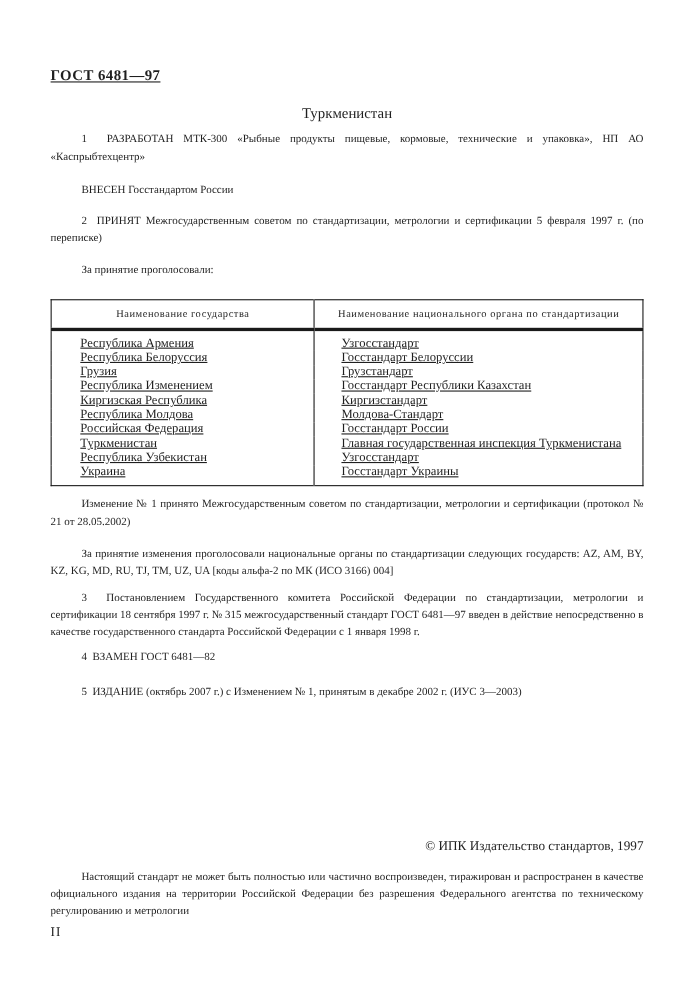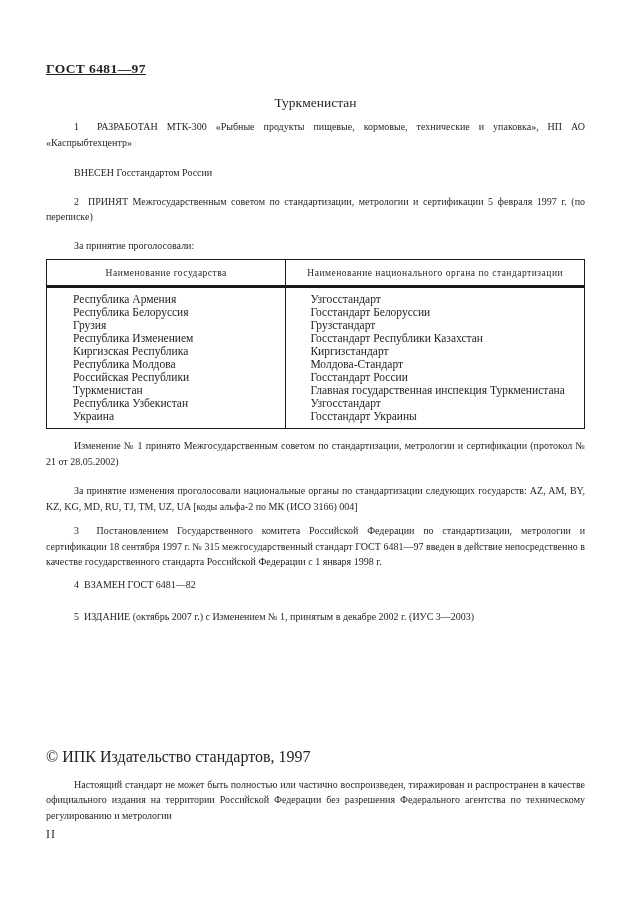--- a/index.html
+++ b/index.html
@@ -39,48 +39,49 @@
   .mt-p2 { margin-top: 13px; }
   .mt-vote { margin-top: 13px; }
   .mt-izm { margin-top: 9px; }
   .mt-vote2 { margin-top: 14px; }
   .mt-p3 { margin-top: 9px; }
   .mt-p4 { margin-top: 7px; }
   .mt-p5 { margin-top: 17px; }
 
   table.vote-table {
     width: 100%;
-    margin-top: 6px;
+    margin-top: 19px;
     border-collapse: collapse;
     border: 1.5px solid #1a1a1a;
   }
   .vote-table th {
     font-size: 9.5px;
     font-weight: normal;
     letter-spacing: 0.5px;
     text-align: center;
     padding: 8px 4px 7px;
     border-bottom: 3px solid #1a1a1a;
   }
   .vote-table th:first-child { width: 44.5%; border-right: 1px solid #1a1a1a; }
   .vote-table td {
     font-size: 11.5px;
     line-height: 13px;
     vertical-align: top;
     padding: 0 0 0 26px;
+    text-decoration: underline;
   }
   .vote-table td:first-child { border-right: 1px solid #1a1a1a; }
   .vote-table td:last-child { padding-left: 24px; }
   .vote-table tbody tr:first-child td { padding-top: 5px; }
   .vote-table tbody tr:last-child td { padding-bottom: 5px; }
 
   .copyright-block {
     margin-top: 123px;
-    text-align: left;
-    font-size: 16px;
+    text-align: right;
+    font-size: 12px;
     line-height: 17px;
   }
   .restriction { margin-top: 12px; }
   .page-number {
     margin-top: 4px;
     font-size: 12px;
     letter-spacing: 1px;
   }
 </style>
 </head>
@@ -126,21 +127,21 @@
       </tr>
       <tr>
         <td>Киргизская Республика</td>
         <td>Киргизстандарт</td>
       </tr>
       <tr>
         <td>Республика Молдова</td>
         <td>Молдова-Стандарт</td>
       </tr>
       <tr>
-        <td>Российская Республики</td>
+        <td>Российская Федерация</td>
         <td>Госстандарт России</td>
       </tr>
       <tr>
         <td>Туркменистан</td>
         <td>Главная государственная инспекция Туркменистана</td>
       </tr>
       <tr>
         <td>Республика Узбекистан</td>
         <td>Узгосстандарт</td>
       </tr>

